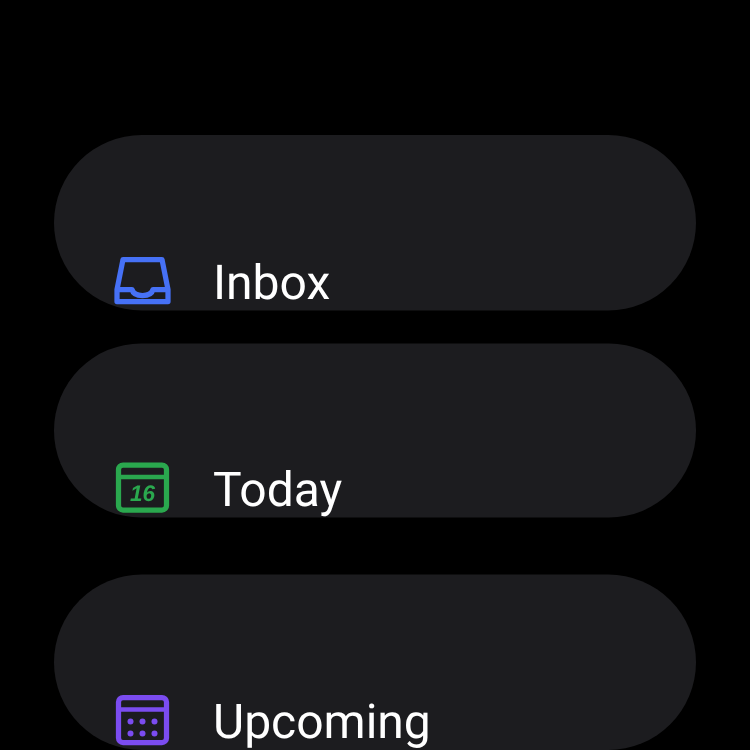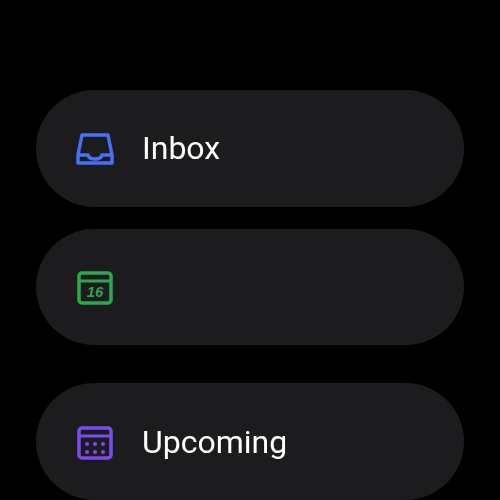--- a/index.html
+++ b/index.html
@@ -16,21 +16,21 @@
       display: flex;
       flex-direction: column;
       gap: 22px;
       padding: 90px 36px 0 36px;
     }
     .menu-item {
       background: #1c1c1f;
       border-radius: 62px;
       height: 124px;
       display: flex;
-      align-items: center;
+      align-items: flex-end;
       padding-left: 38px;
       cursor: pointer;
     }
     .menu-item .icon {
       width: 42px;
       height: 42px;
       display: flex;
       align-items: center;
       justify-content: center;
       margin-right: 26px;
@@ -59,20 +59,21 @@
 </div>
 
 <div class="menu-item">
   <span class="icon">
     <svg width="42" height="42" viewBox="0 0 42 42" fill="none">
       <rect x="5" y="7" width="32" height="30" rx="3" stroke="#2aa84e" stroke-width="3.5" fill="none"></rect>
       <line x1="5" y1="15" x2="37" y2="15" stroke="#2aa84e" stroke-width="3"></line>
       <text x="21" y="31" font-size="15" font-weight="600" fill="#2aa84e" text-anchor="middle" font-family="sans-serif">16</text>
     </svg>
   </span>
+  <span class="label">Today</span>
 </div>
 
 <div class="menu-item partial">
   <span class="icon">
     <svg width="42" height="42" viewBox="0 0 42 42" fill="none">
       <rect x="5" y="7" width="32" height="30" rx="3" stroke="#7b4cf0" stroke-width="3.5" fill="none"></rect>
       <line x1="5" y1="15" x2="37" y2="15" stroke="#7b4cf0" stroke-width="3"></line>
       <circle cx="13" cy="23" r="2" fill="#7b4cf0"></circle>
       <circle cx="21" cy="23" r="2" fill="#7b4cf0"></circle>
       <circle cx="29" cy="23" r="2" fill="#7b4cf0"></circle>

